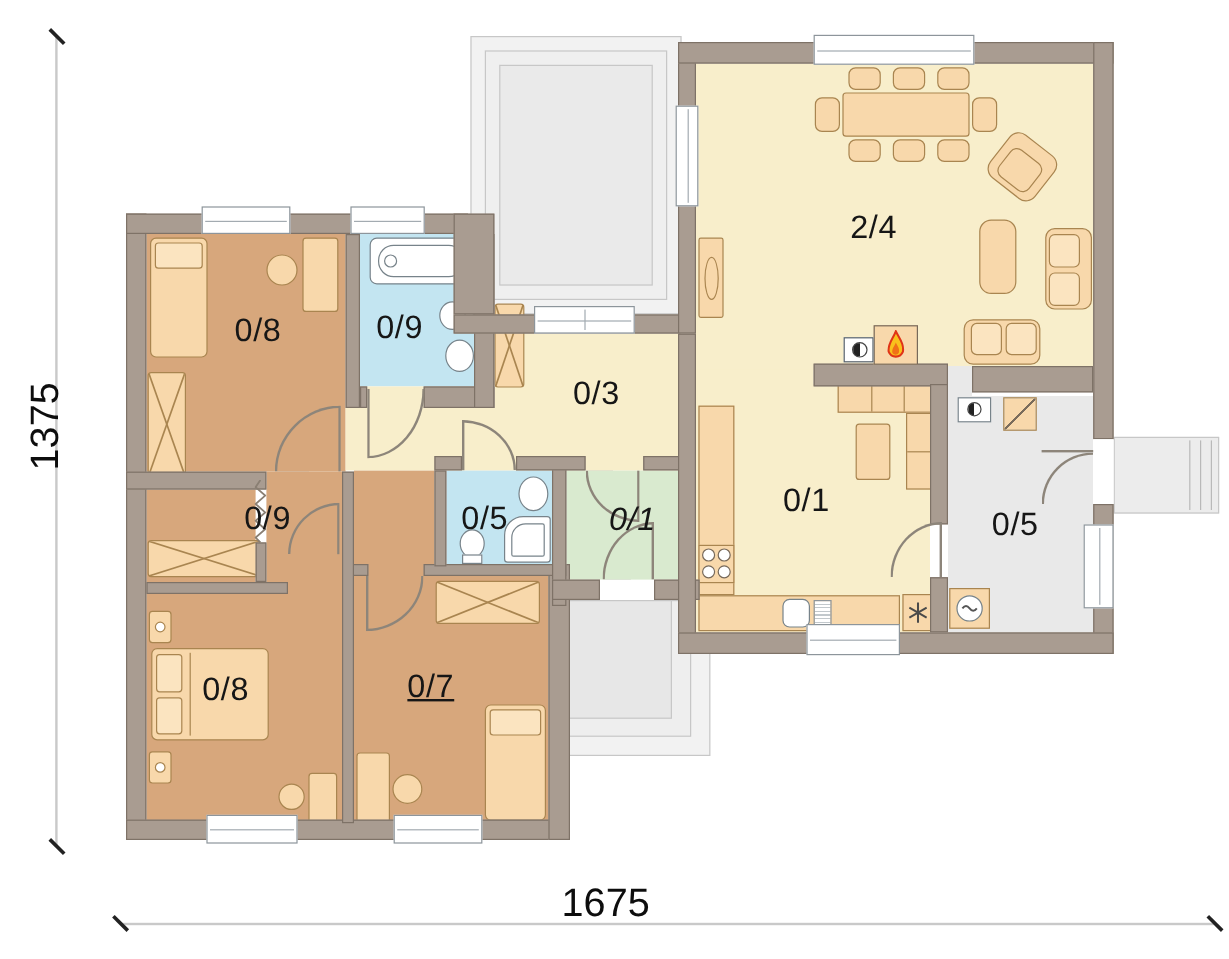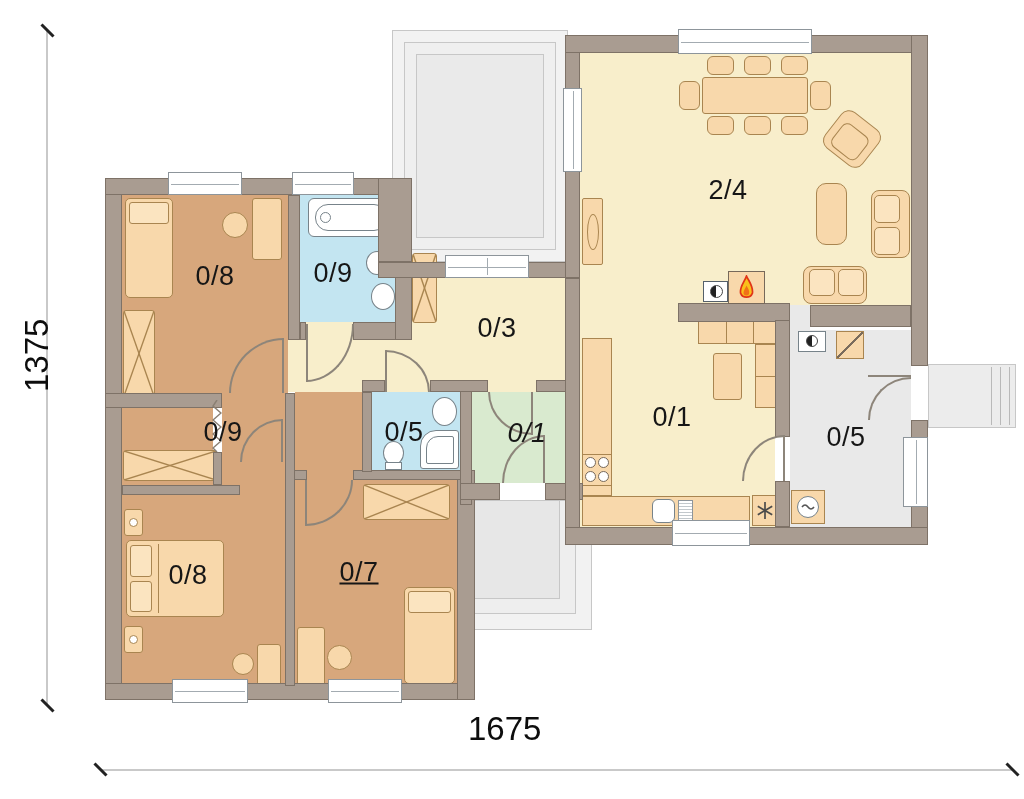--- a/index.html
+++ b/index.html
@@ -41,21 +41,21 @@
 
 <div class="canvas">
 
   <div class="dline" style="left:46px;top:30px;width:2px;height:676px;"></div>
   <div class="dline" style="left:100px;top:769px;width:912px;height:2px;"></div>
   <div class="tick" style="left:39px;top:29px;"></div>
   <div class="tick" style="left:39px;top:704px;"></div>
   <div class="tick" style="left:92px;top:768px;"></div>
   <div class="tick" style="left:1004px;top:768px;"></div>
   <div class="dimlbl" style="left:8px;top:365px;transform:translate(-0%,-50%) rotate(-90deg);transform-origin:28px 18px;">1375</div>
-  <div class="dimlbl" style="left:468px;top:710px;">1675</div>
+  <div class="dimlbl" style="left:468px;top:733px;">1675</div>
 
   <div class="terr" style="left:392px;top:30px;width:176px;height:232px;"></div>
   <div class="terr" style="left:404px;top:42px;width:152px;height:208px;background:#efefef;"></div>
   <div class="terr" style="left:416px;top:54px;width:128px;height:184px;background:#eaeaea;"></div>
   <div class="terr" style="left:472px;top:500px;width:120px;height:130px;"></div>
   <div class="terr" style="left:472px;top:500px;width:104px;height:114px;background:#eeeeee;"></div>
   <div class="terr2" style="left:472px;top:500px;width:88px;height:99px;background:#e7e7e7;"></div>
   <div class="terr2" style="left:928px;top:364px;width:88px;height:64px;">
     <div class="pline" style="left:62px;top:2px;bottom:2px;"></div>
     <div class="pline" style="left:71px;top:2px;bottom:2px;"></div>

